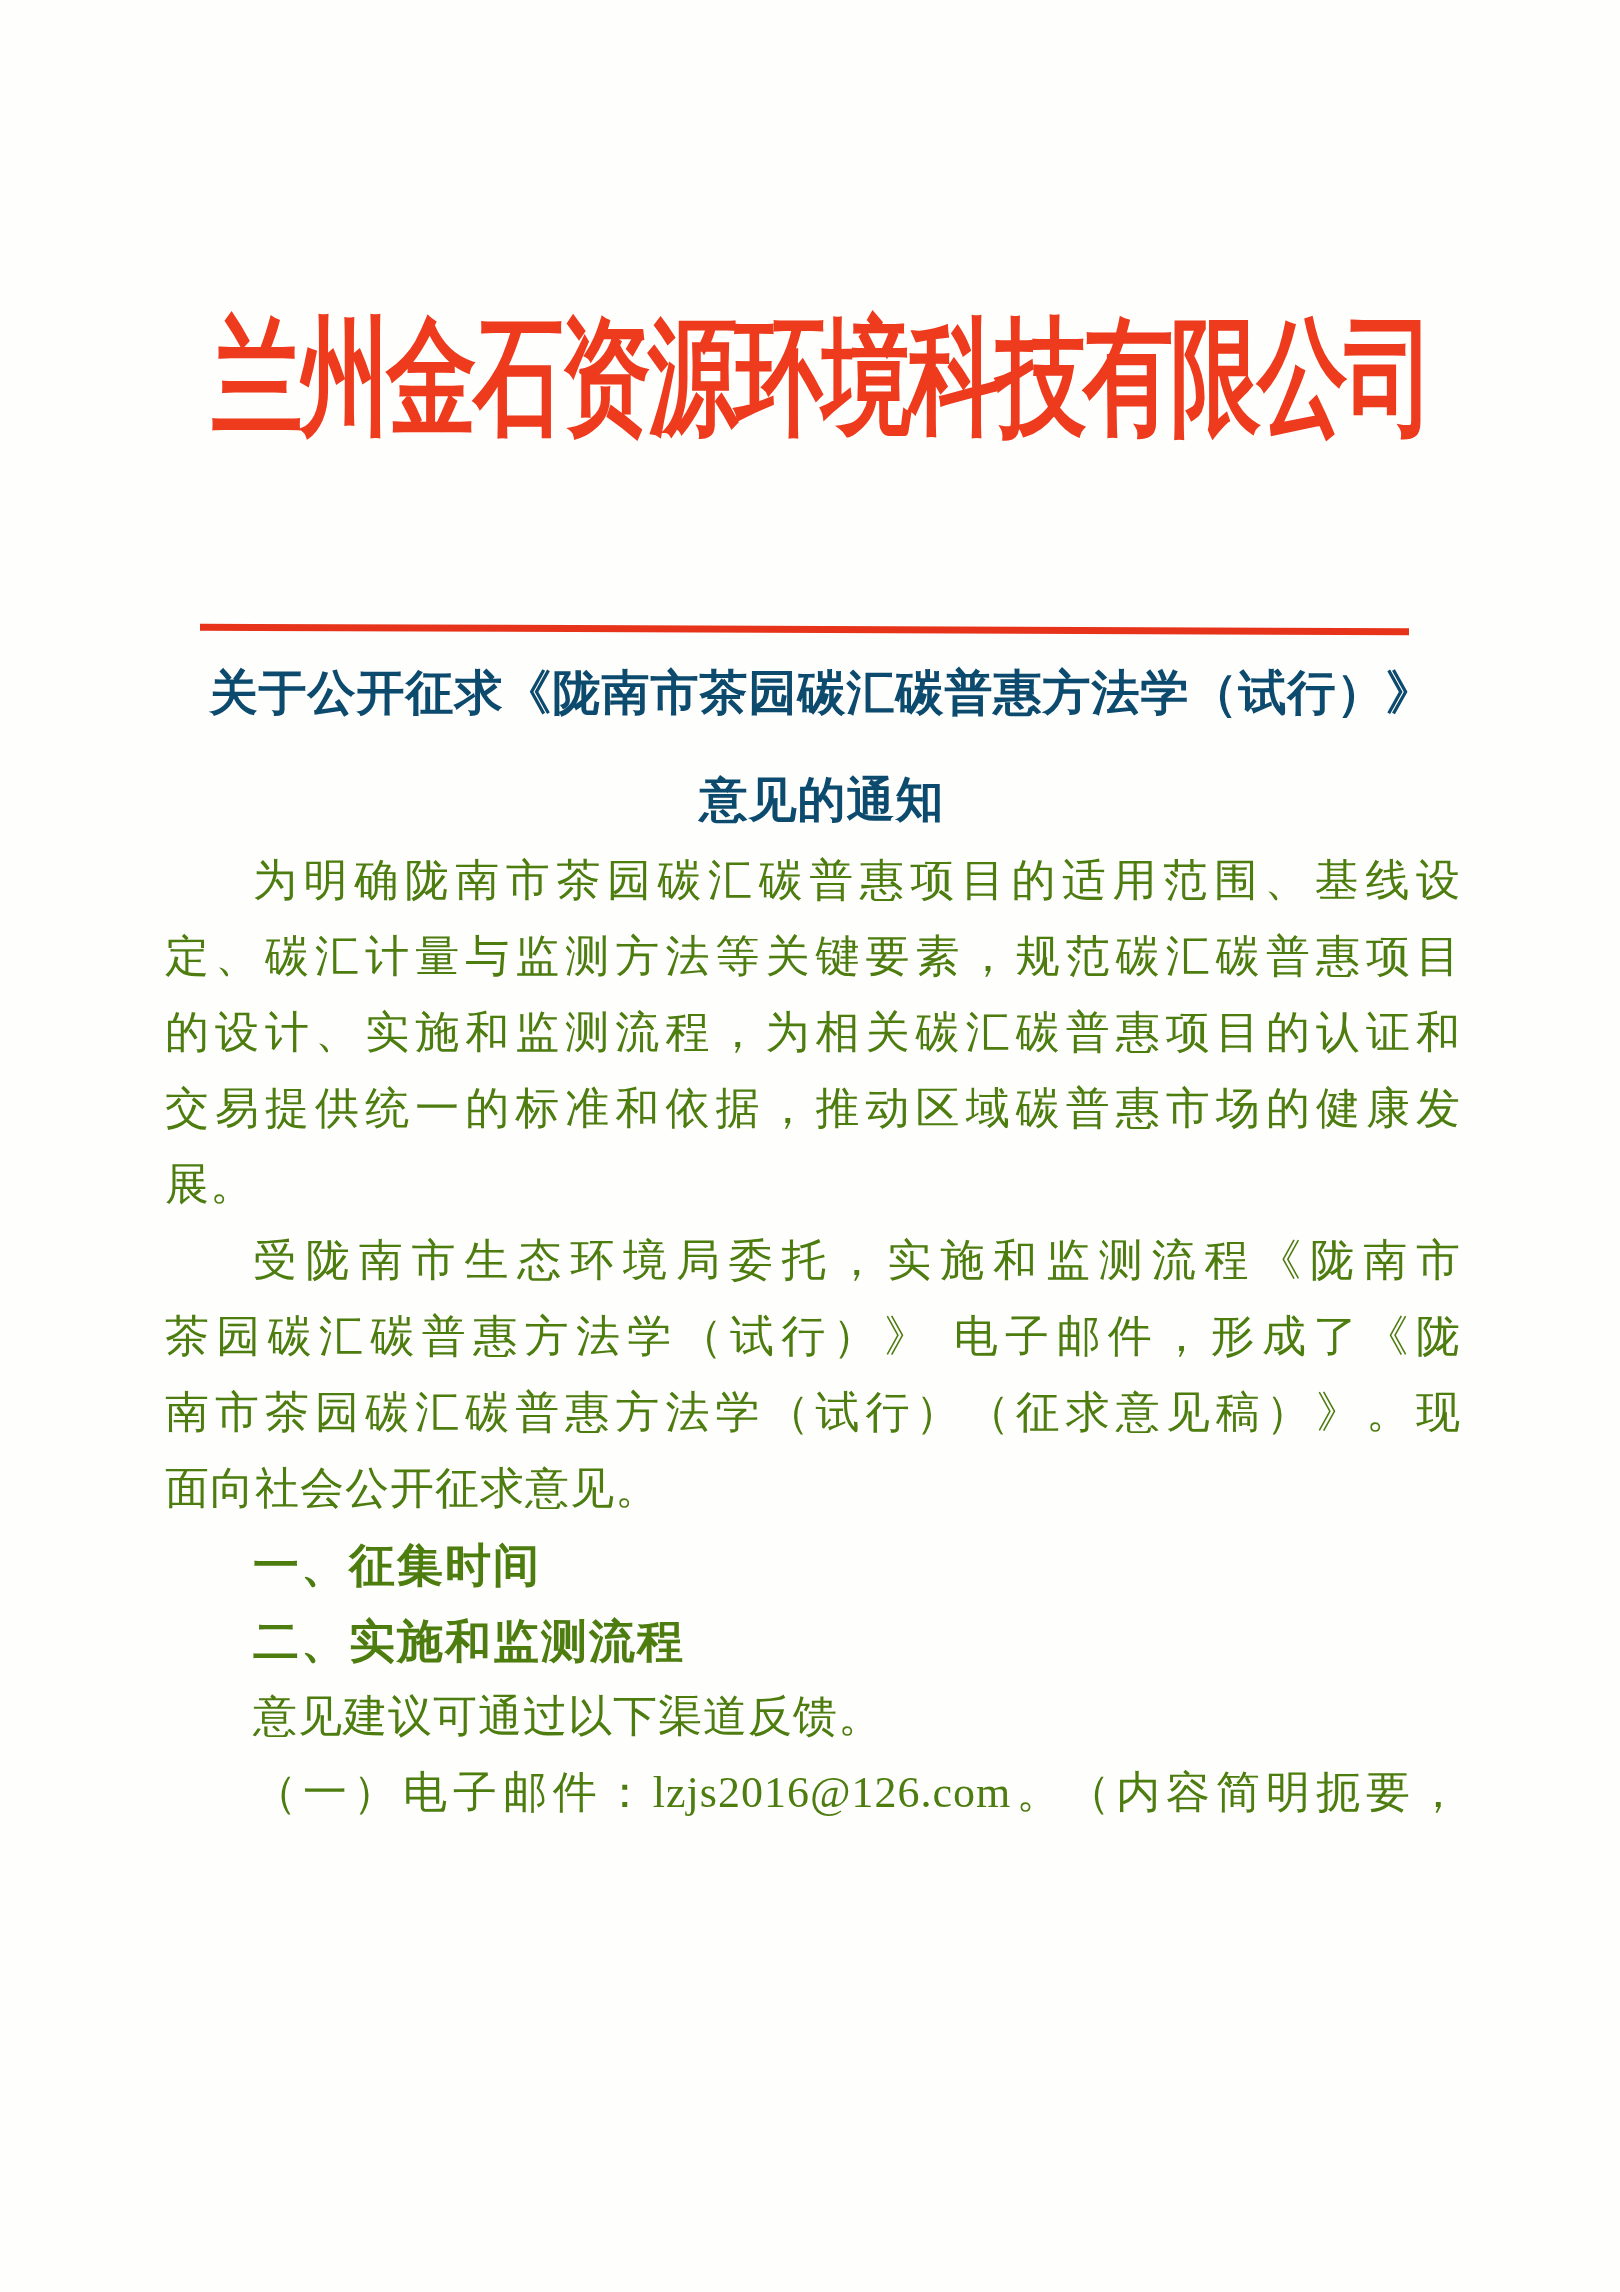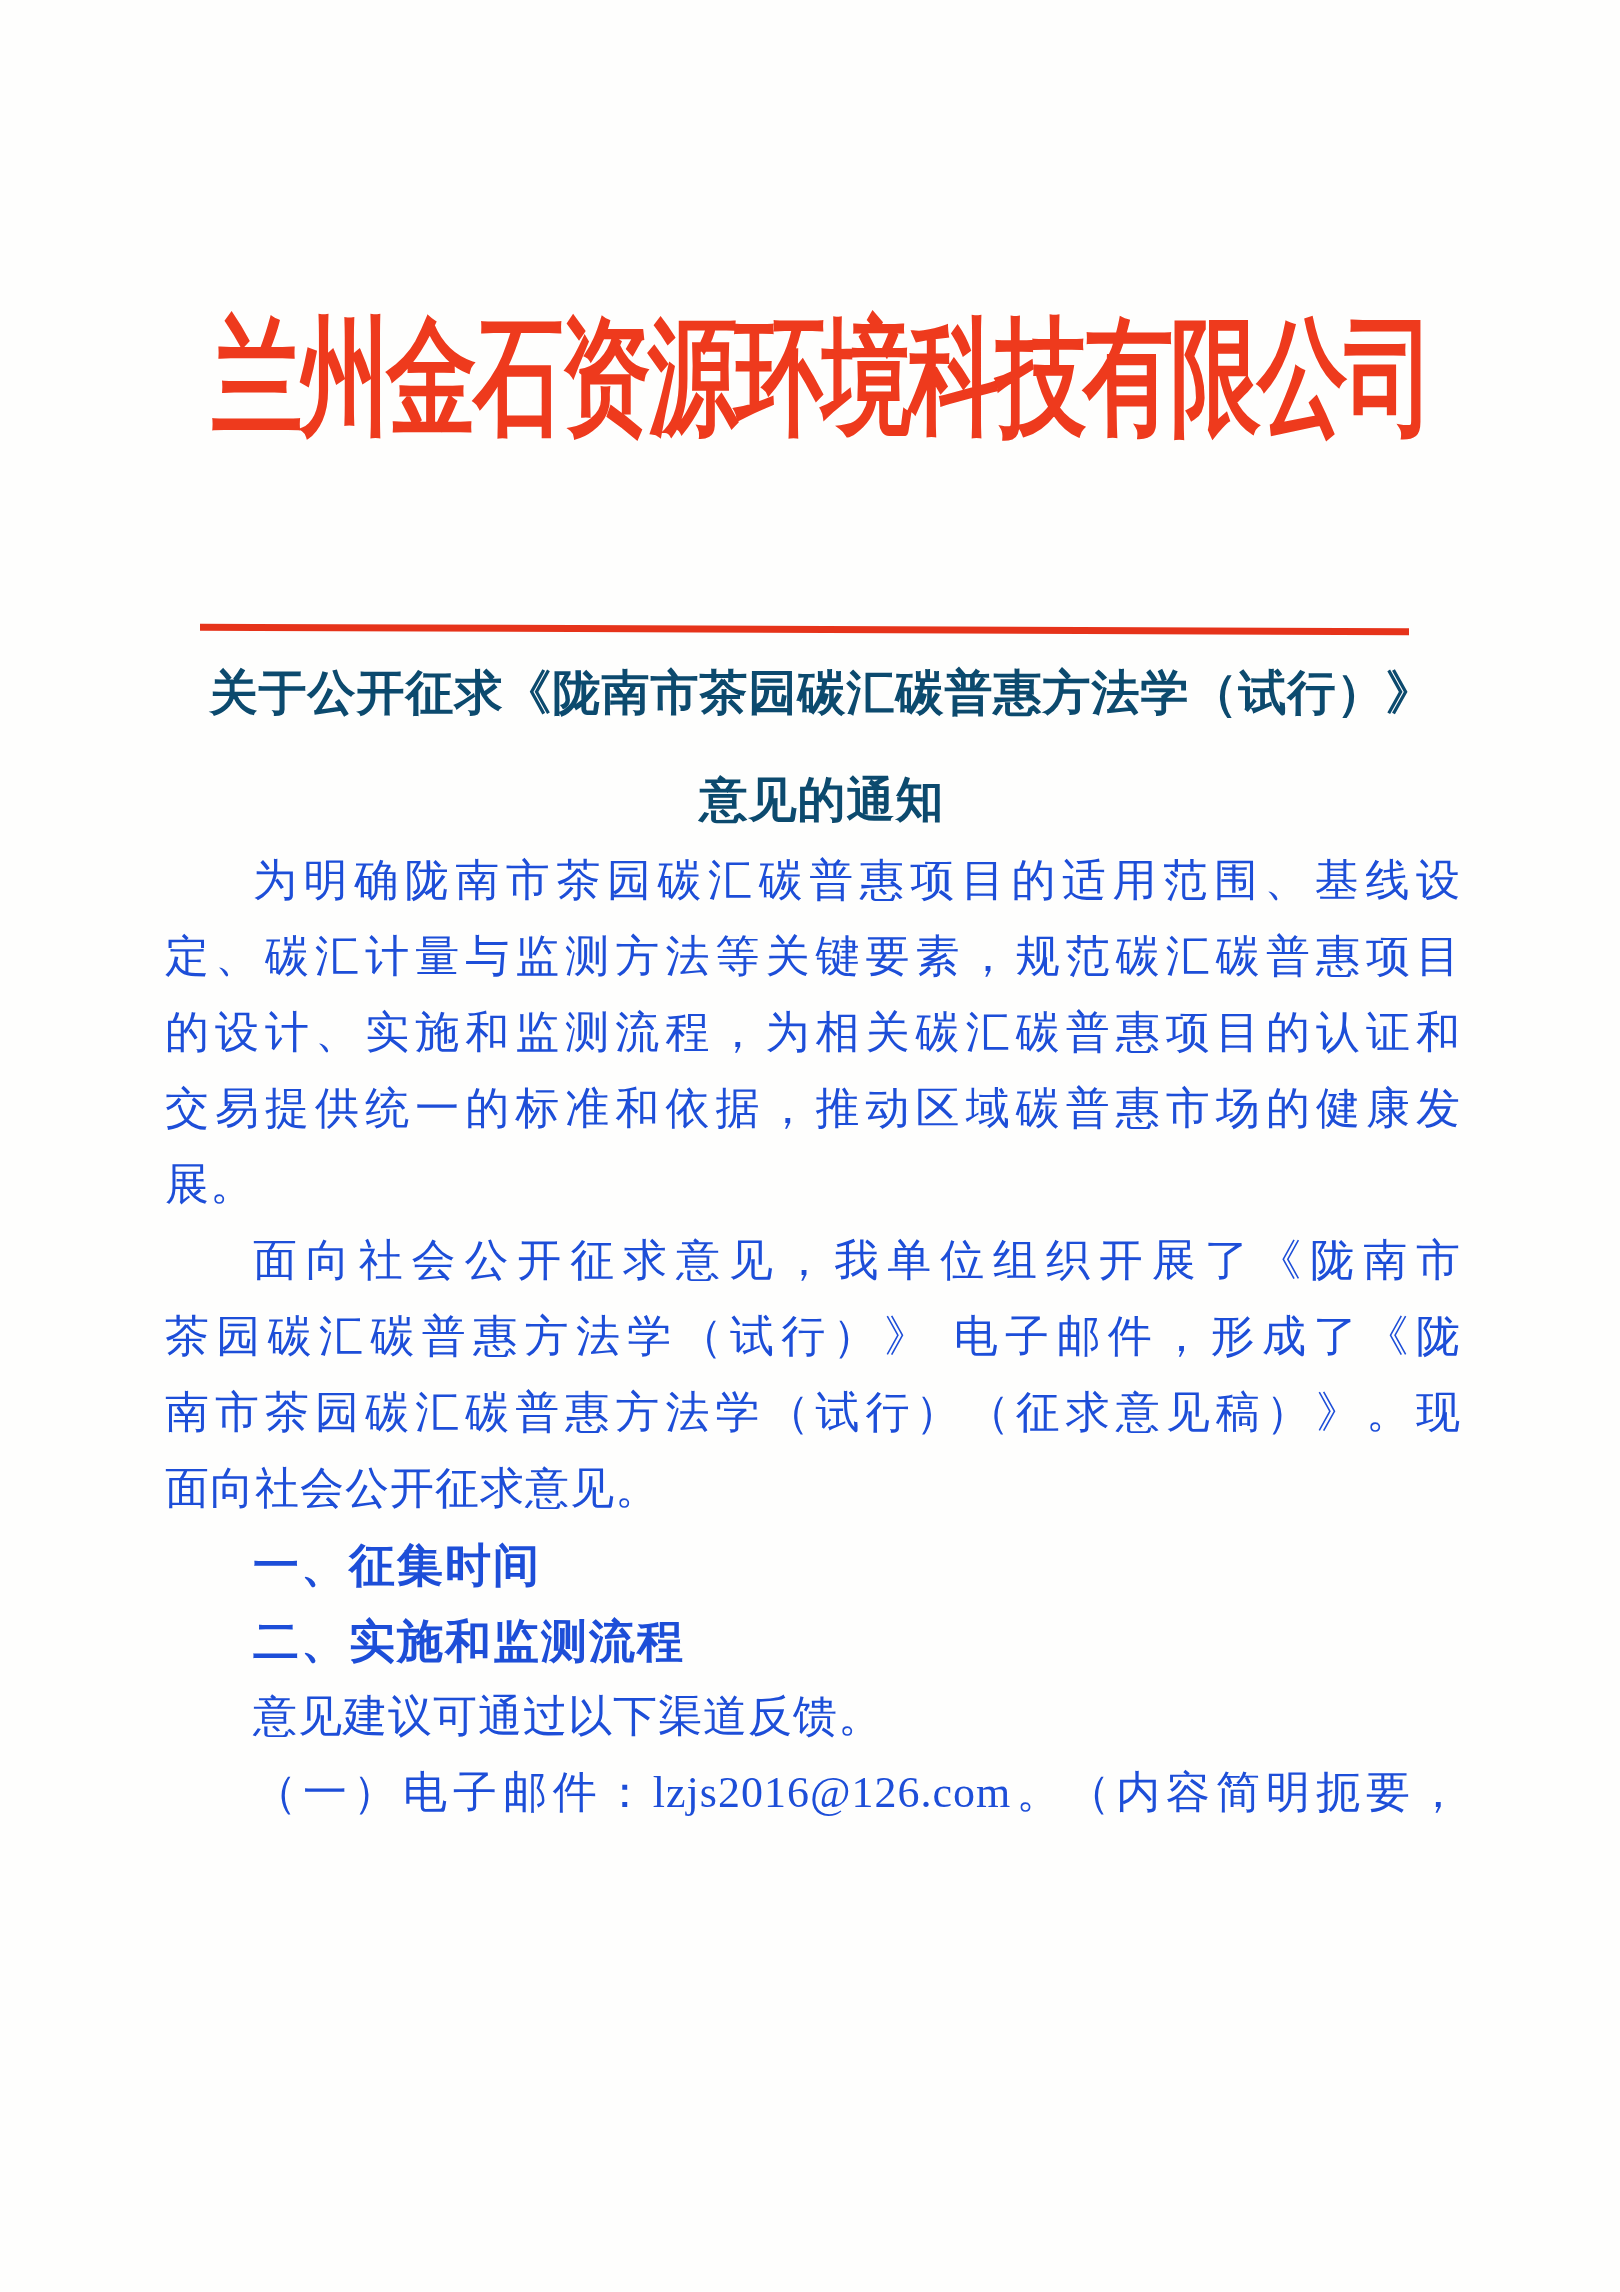--- a/index.html
+++ b/index.html
@@ -60,21 +60,21 @@
     position: absolute;
     left: 165px;
     top: 843px;
     width: 1296px;
   }
 
   .line {
     font-size: 44px;
     line-height: 76px;
     letter-spacing: 1px;
-    color: #1d4ed8;
+    color: #4d7c0f;
   }
   .line.fill {
     text-align: justify;
     text-align-last: justify;
   }
   .line.ind { text-indent: 88px; }
   .line.heading {
     font-family: "Liberation Sans", "DejaVu Sans", sans-serif;
     font-weight: bold;
     font-size: 46px;
@@ -93,21 +93,21 @@
   <div class="doc-title l1">关于公开征求《陇南市茶园碳汇碳普惠方法学（试行）》</div>
 
   <div class="doc-title l2">意见的通知</div>
 
   <div class="body-block">
     <div class="line ind fill">为明确陇南市茶园碳汇碳普惠项目的适用范围、基线设</div>
     <div class="line fill">定、碳汇计量与监测方法等关键要素，规范碳汇碳普惠项目</div>
     <div class="line fill">的设计、实施和监测流程，为相关碳汇碳普惠项目的认证和</div>
     <div class="line fill">交易提供统一的标准和依据，推动区域碳普惠市场的健康发</div>
     <div class="line">展。</div>
-    <div class="line ind fill">面向社会公开征求意见，我单位组织开展了《陇南市</div>
+    <div class="line ind fill">受陇南市生态环境局委托，实施和监测流程《陇南市</div>
     <div class="line fill">茶园碳汇碳普惠方法学（试行）》 电子邮件，形成了《陇</div>
     <div class="line fill">南市茶园碳汇碳普惠方法学（试行）（征求意见稿）》。现</div>
     <div class="line">面向社会公开征求意见。</div>
     <div class="line heading ind">一、征集时间</div>
     <div class="line heading ind">二、实施和监测流程</div>
     <div class="line ind">意见建议可通过以下渠道反馈。</div>
     <div class="line ind fill">（一）电子邮件：lzjs2016@126.com。（内容简明扼要，</div>
   </div>
 
 </div>

